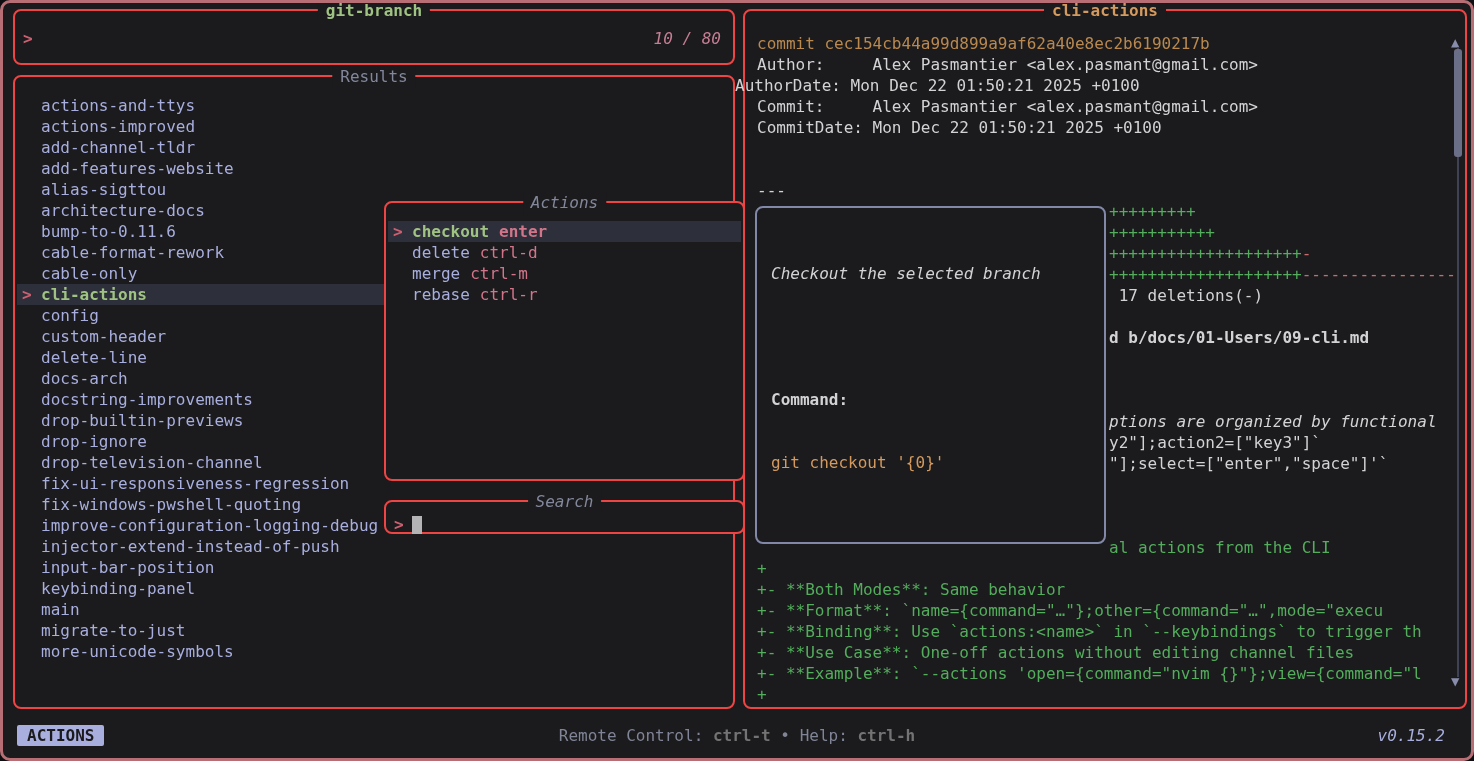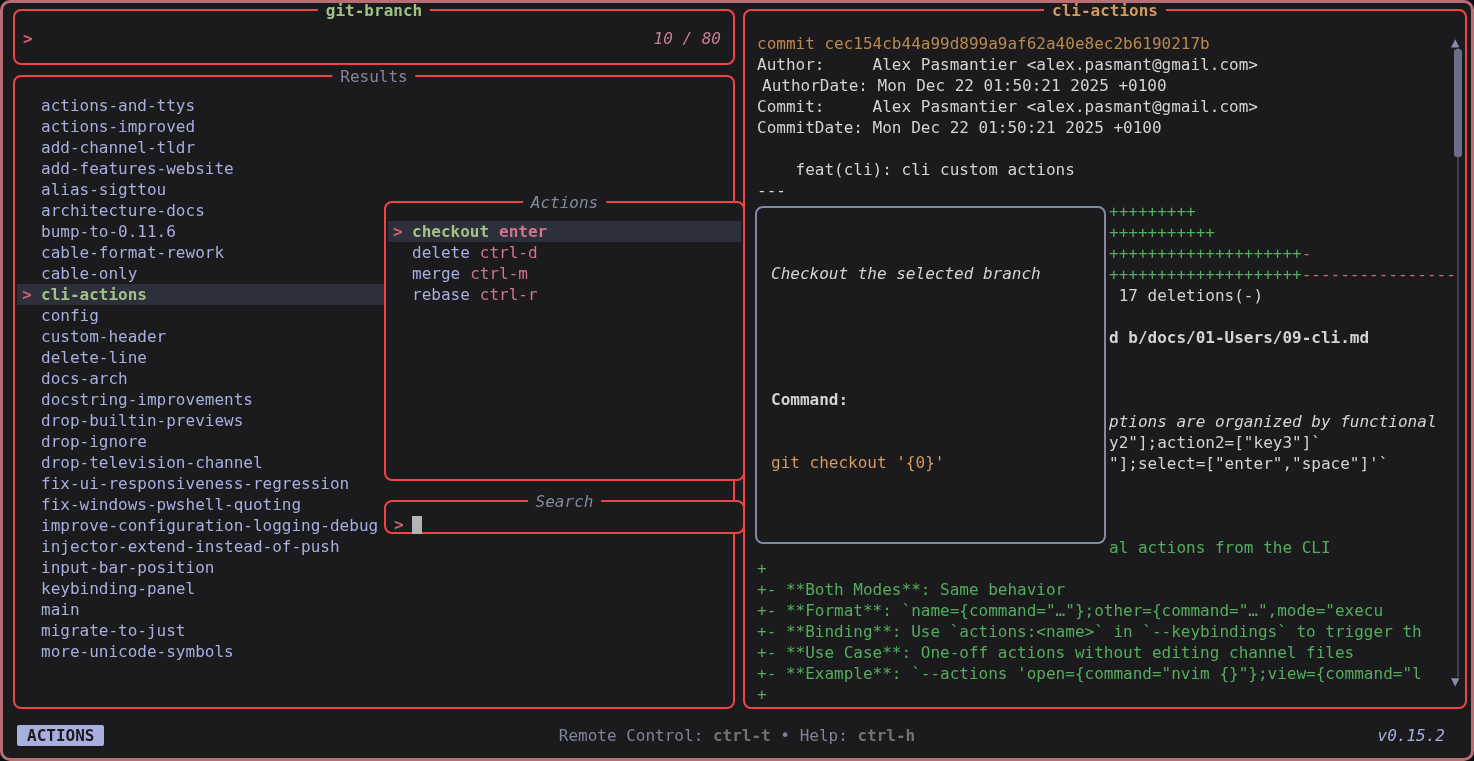--- a/index.html
+++ b/index.html
@@ -228,24 +228,23 @@
         </div>
       </div>
   </div>
 
   <div class="panel" id="preview-panel" style="left:740px; top:6px; width:724px; height:700px;">
     <span class="ptitle orange bold">cli-actions</span>
   </div>
 
   <div class="ln tan" style="left:754px; top:30px;">commit cec154cb44a99d899a9af62a40e8ec2b6190217b</div>
   <div class="ln white" style="left:754px; top:51px;">Author:     Alex Pasmantier &lt;alex.pasmant@gmail.com&gt;</div>
-  <div class="ln white" style="left:759px; top:72px;">AuthorDate: Mon Dec 22 01:50:21 2025 +0100</div>
+  <div class="ln white" style="left:732px; top:72px;">AuthorDate: Mon Dec 22 01:50:21 2025 +0100</div>
   <div class="ln white" style="left:754px; top:93px;">Commit:     Alex Pasmantier &lt;alex.pasmant@gmail.com&gt;</div>
   <div class="ln white" style="left:754px; top:114px;">CommitDate: Mon Dec 22 01:50:21 2025 +0100</div>
-  <div class="ln white" style="left:754px; top:156px;">    feat(cli): cli custom actions</div>
   <div class="ln white" style="left:754px; top:177px;">---</div>
 
   <div class="ln dgreen" style="left:1106px; top:198px;">+++++++++</div>
   <div class="ln dgreen" style="left:1106px; top:219px;">+++++++++++</div>
   <div class="ln" style="left:1106px; top:240px;"><span class="dgreen">++++++++++++++++++++</span><span class="dred">-</span></div>
   <div class="ln" style="left:1106px; top:261px;"><span class="dgreen">++++++++++++++++++++</span><span class="dred">----------------</span></div>
   <div class="ln white" style="left:1106px; top:282px;"> 17 deletions(-)</div>
   <div class="ln white bold" style="left:1106px; top:324px;">d b/docs/01-Users/09-cli.md</div>
 
   <div class="ln white" style="left:1106px; top:408px;font-style:italic;">ptions are organized by functional</div>

